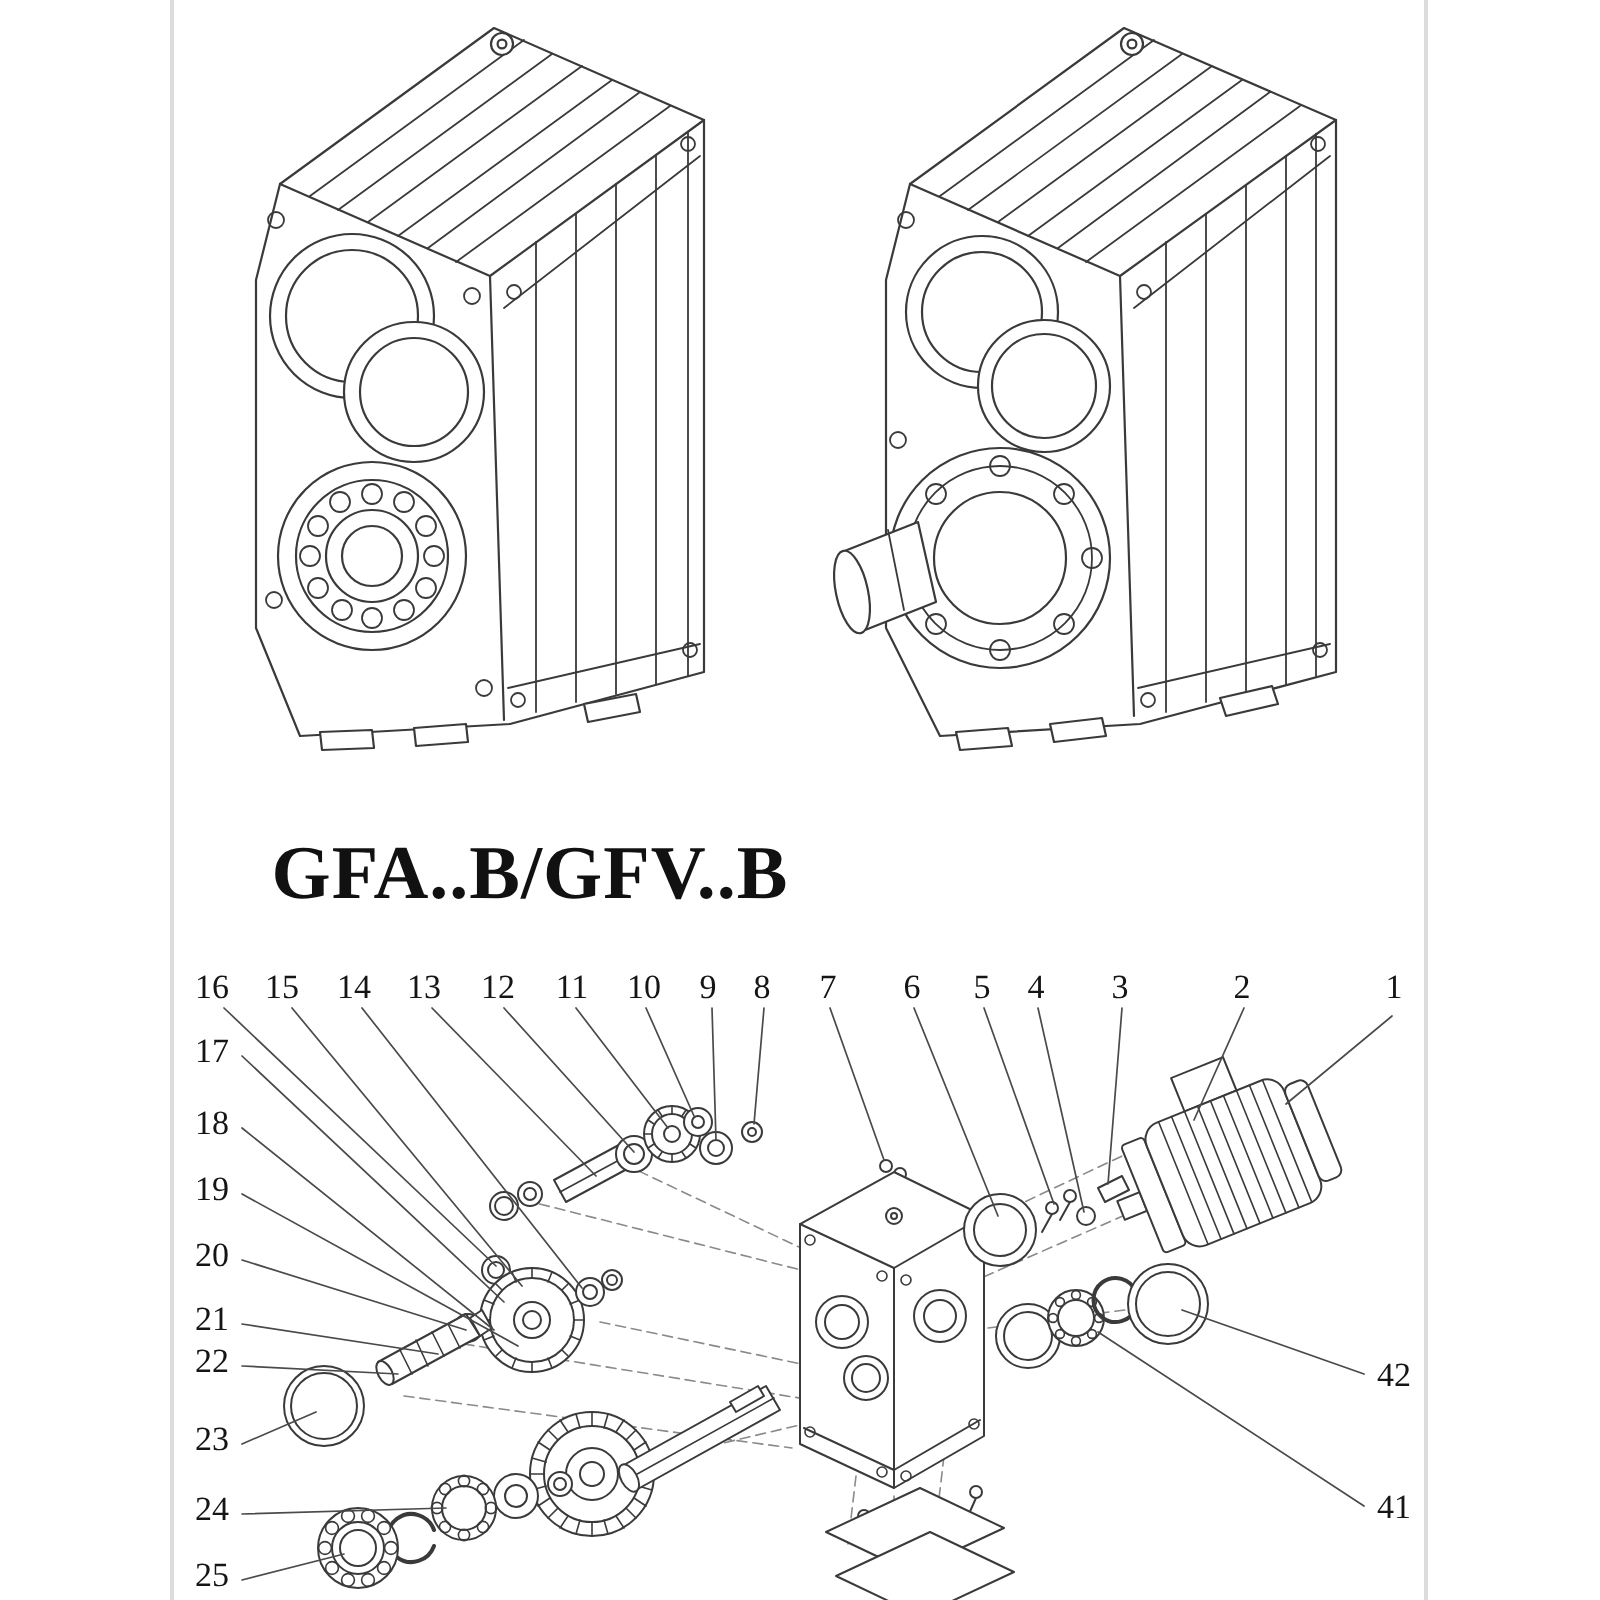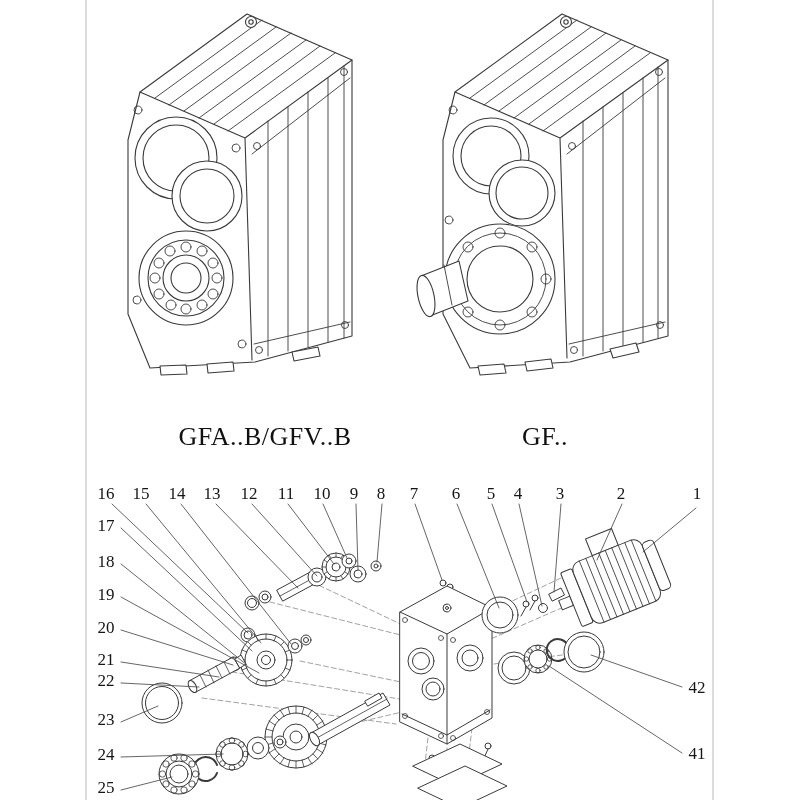--- a/index.html
+++ b/index.html
@@ -2,21 +2,21 @@
 <html><head>
 <meta charset="utf-8">
 <style>
   * { margin:0; padding:0; box-sizing:border-box; }
   html,body { width:800px; height:800px; background:#ffffff; overflow:hidden; }
   body { font-family:"Liberation Serif", serif; position:relative; }
   .page { position:absolute; inset:0; background:#ffffff; }
   .edge { position:absolute; top:0; bottom:0; width:2px; background:#dcdcdc; }
   .edge-left { left:85px; }
   .edge-right { left:712px; }
-  .model-label { position:absolute; font-weight:normal; font-size:26px; color:#111;
+  .model-label { position:absolute; font-weight:bold; font-size:38px; color:#111;
                  text-align:center; letter-spacing:0.5px; line-height:34px; }
   #label-left  { left:118px; top:420px; width:294px; }
   #label-right { left:468px; top:420px; width:154px; }
   svg.art { position:absolute; left:0; top:0; }
   .pn { font-family:"Liberation Serif", serif; font-size:17px; fill:#151515; }
 </style>
 </head>
 <body>
 
 <div class="page">
@@ -361,14 +361,13 @@
         <text class="pn" x="106" y="760" text-anchor="middle">24</text>
         <text class="pn" x="106" y="793" text-anchor="middle">25</text>
 
         <text class="pn" x="697" y="693" text-anchor="middle">42</text>
         <text class="pn" x="697" y="759" text-anchor="middle">41</text>
       </g>
     </g>
   </svg>
 
   <div class="model-label" id="label-left">GFA..B/GFV..B</div>
-  <div class="model-label" id="label-right">GF..</div>
 </div>
 
 </body></html>

